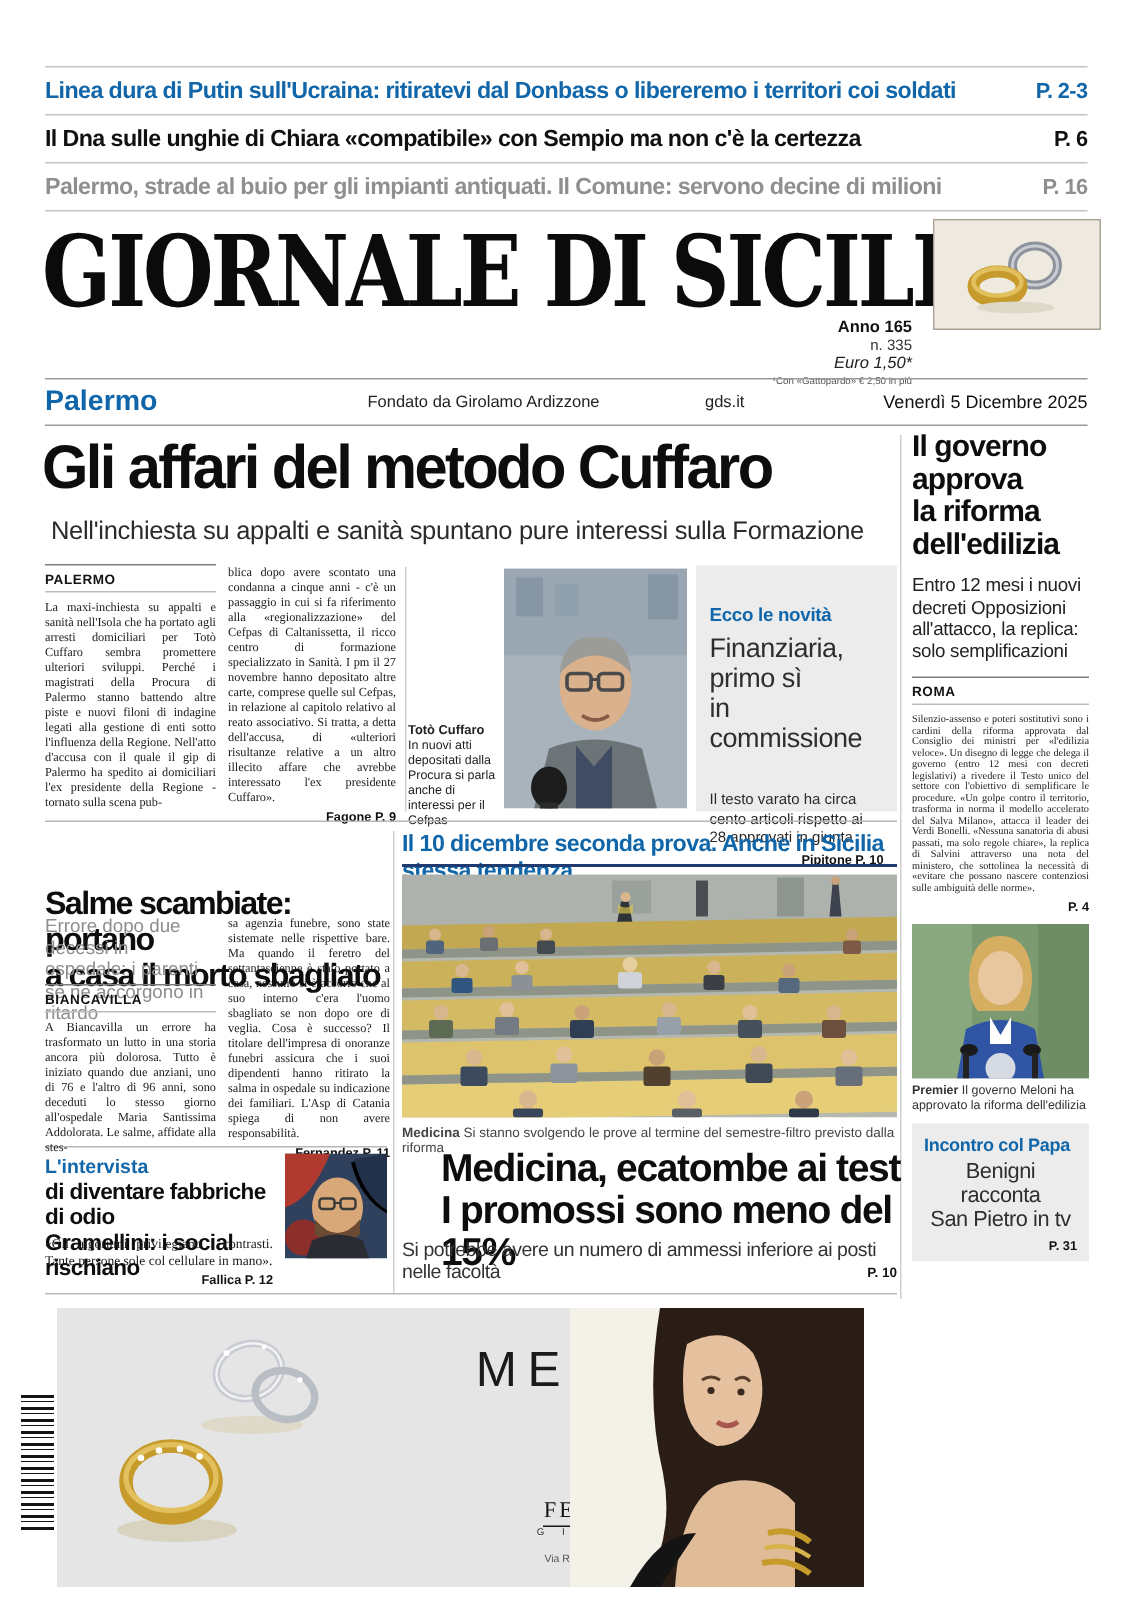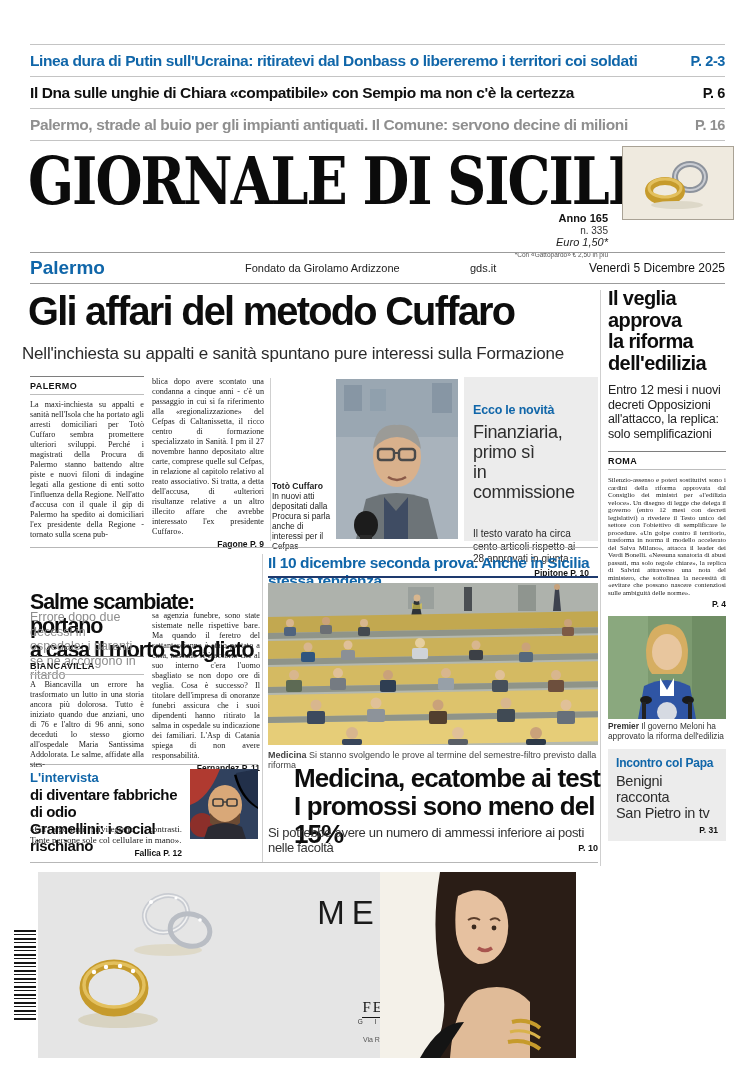--- a/index.html
+++ b/index.html
@@ -25,21 +25,21 @@
   
   .dateline{position:absolute;left:30px;width:695px;top:252px;height:30px;
             border-top:1px solid #9b9b9b;border-bottom:1px solid #9b9b9b;}
   .dateline .ed{position:absolute;left:0;top:4px;font-size:19px;font-weight:bold;color:#1066a9;}
   .dateline .fo{position:absolute;left:215px;top:9px;font-size:11px;color:#222;}
   .dateline .si{position:absolute;left:440px;top:9px;font-size:11px;color:#222;}
   .dateline .da{position:absolute;right:0;top:8px;font-size:12px;color:#111;}
   
   .leadhead{position:absolute;left:28px;top:288px;width:575px;font-weight:bold;font-size:41px;
             letter-spacing:-1.8px;color:#0d0d0d;white-space:nowrap;transform:scaleX(0.97);transform-origin:left;}
-  .leadsub{position:absolute;left:22px;top:344px;width:570px;font-size:17px;color:#2b2b2b;letter-spacing:-0.2px;}
+  .leadsub{position:absolute;left:34px;top:344px;width:570px;font-size:17px;color:#2b2b2b;letter-spacing:-0.2px;}
   .klabel{border-top:1px solid #7e7e7e;border-bottom:1px solid #bdbdbd;padding:4px 0 3px;
           font-size:9px;font-weight:bold;letter-spacing:0.4px;color:#111;}
   .serifbody{font-family:"Liberation Serif",serif;font-size:8.2px;line-height:10px;text-align:justify;color:#1a1a1a;}
   .byline{font-size:8.5px;font-weight:bold;text-align:right;margin-top:2px;color:#111;}
   .byline .bp{font-weight:bold;}
   .col1{position:absolute;left:30px;top:376px;width:114px;}
   .col1 .serifbody{margin-top:5px;}
   .col2{position:absolute;left:152px;top:377px;width:112px;}
   .photocap{position:absolute;left:272px;top:481px;width:60px;font-size:8.3px;line-height:10px;color:#222;}
   .photocap b{font-size:8.6px;}
@@ -56,21 +56,21 @@
   .rightcol{position:absolute;left:608px;top:288px;width:118px;}
   .rc-title{font-weight:bold;font-size:20px;line-height:21.5px;letter-spacing:-0.6px;color:#0d0d0d;}
   .rc-sub{margin-top:9px;font-size:12.5px;line-height:14.5px;color:#222;letter-spacing:-0.2px;}
   .rightcol .klabel{margin-top:10px;}
   .rc-body{font-family:"Liberation Serif",serif;font-size:6.9px;line-height:7.5px;text-align:justify;
            color:#1a1a1a;margin-top:6px;}
   .rc-p4{font-size:8.5px;font-weight:bold;text-align:right;margin-top:3px;}
   .rc-photo{margin-top:7px;width:118px;height:103px;}
   .rc-cap{font-size:8.3px;line-height:9.5px;color:#333;margin-top:3px;}
   .papabox{margin-top:8px;background:#ececec;box-sizing:border-box;padding:7px 8px 6px;width:118px;}
-  .papatitle{font-size:14.5px;line-height:16px;color:#2e2e2e;margin-top:3px;letter-spacing:-0.3px;}
+  .papatitle{font-size:14.5px;line-height:16px;color:#2e2e2e;margin-top:3px;letter-spacing:-0.3px;text-align:center;}
   .papap{font-size:8.5px;font-weight:bold;text-align:right;margin-top:4px;}
   
   .salmehead{position:absolute;left:30px;top:554px;width:234px;font-weight:bold;font-size:21.5px;
              line-height:24px;letter-spacing:-1.1px;color:#0d0d0d;margin-top:36px;}
   .salmesub{position:absolute;left:30px;top:610px;width:112px;font-size:12.5px;line-height:14.5px;color:#8d8d8d;}
   .salmelabel{position:absolute;left:30px;top:656px;width:114px;}
   .salmecol1{position:absolute;left:30px;top:680px;width:114px;}
   .salmecol2{position:absolute;left:152px;top:611px;width:108px;}
   
   .intkick{position:absolute;left:30px;top:770px;font-size:13px;font-weight:bold;color:#1066a9;}
@@ -206,21 +206,21 @@
   </div>
 
   <div class="vr" style="left:600px;top:290px;height:576px;"></div>
   <div class="vr" style="left:262px;top:554px;height:308px;"></div>
   <div class="hr" style="left:30px;top:547px;width:568px;"></div>
   <div class="hr" style="left:30px;top:764px;width:228px;"></div>
   <div class="hr" style="left:30px;top:862px;width:568px;"></div>
 
   <div class="rightcol">
     <div class="rc-title">
-      <div>Il veglia</div>
+      <div>Il governo</div>
       <div>approva</div>
       <div>la riforma</div>
       <div>dell'edilizia</div>
     </div>
     <div class="rc-sub">Entro 12 mesi i nuovi decreti Opposizioni all'attacco, la replica: solo semplificazioni</div>
     <div class="klabel">ROMA</div>
     <div class="rc-body">Silenzio-assenso e poteri sostitutivi sono i cardini della riforma approvata dal Consiglio dei ministri per «l'edilizia veloce». Un disegno di legge che delega il governo (entro 12 mesi con decreti legislativi) a rivedere il Testo unico del settore con l'obiettivo di semplificare le procedure. «Un golpe contro il territorio, trasforma in norma il modello accelerato del Salva Milano», attacca il leader dei Verdi Bonelli. «Nessuna sanatoria di abusi passati, ma solo regole chiare», la replica di Salvini attraverso una nota del ministero, che sottolinea la necessità di «evitare che possano nascere contenziosi sulle ambiguità delle norme».</div>
     <div class="rc-p4">P. 4</div>
     <div class="rc-photo">
       <svg width="118" height="103" viewBox="0 0 118 103">

